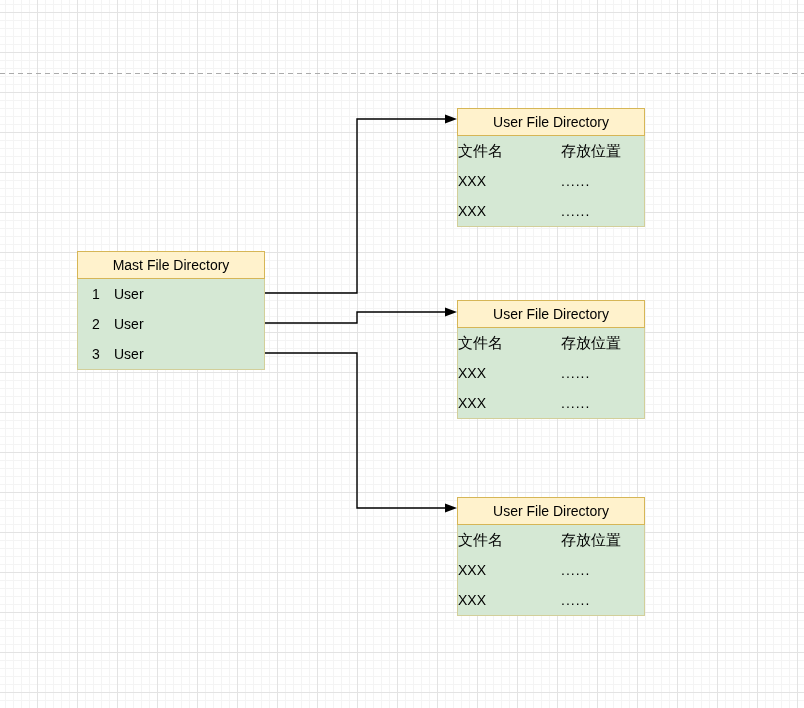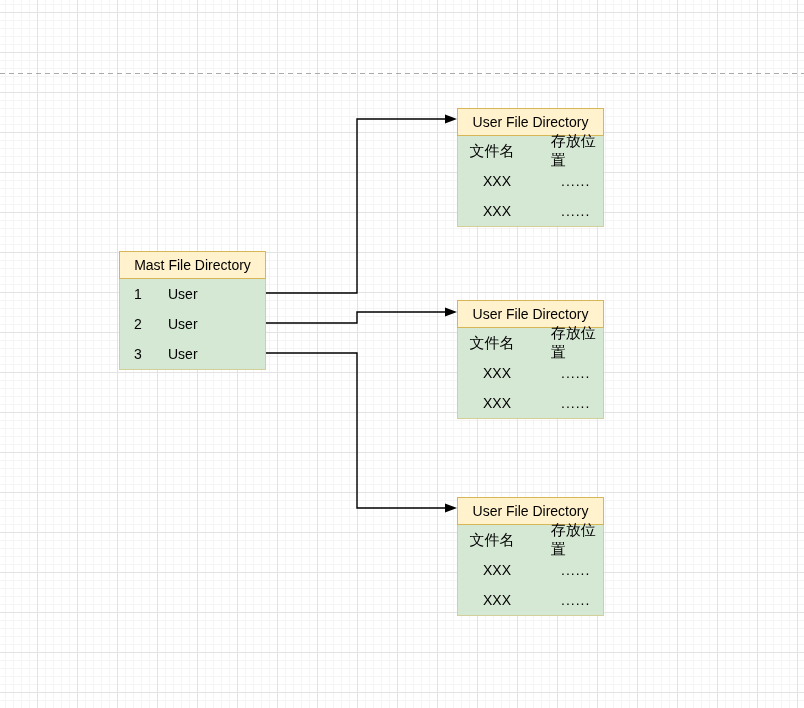--- a/index.html
+++ b/index.html
@@ -22,21 +22,21 @@
       linear-gradient(to bottom, var(--grid-major, #e3e3e3) 1px, transparent 1px),
       linear-gradient(to right,  var(--grid-minor, #f4f4f4) 1px, transparent 1px),
       linear-gradient(to bottom, var(--grid-minor, #f4f4f4) 1px, transparent 1px);
     background-size: 40px 40px, 40px 40px, 8px 8px, 8px 8px;
     background-position: 37px 0, 0 12px, 5px 0, 0 4px;
     font-family: "Liberation Sans", "DejaVu Sans", sans-serif;
     color: var(--text, #000000);
   }
   .tbl {
     position: absolute;
-    width: 147px;
+    width: 188px;
   }
   .tbl-header {
     box-sizing: border-box;
     height: 28px;
     display: flex;
     align-items: center;
     justify-content: center;
     font-size: 14px;
     background: var(--header-fill, #fff2cc);
     border: 1px solid var(--header-border, #d6b656);
@@ -46,27 +46,27 @@
     background: var(--body-fill, #d5e8d4);
     border: 1px solid var(--body-border, #d2cf9a);
     border-top: none;
   }
   .row {
     height: 30px;
     display: flex;
     align-items: center;
     font-size: 14px;
   }
-  .uc1 { width: 78px; text-align: center; }
+  .uc1 { width: 78px; }
   .uc2 { margin-left: 25px; }
   .mc1 { width: 36px; text-align: center; }
-  .mc2 { margin-left: 12px; }
+  .mc2 { }
   .cjk { font-size: 15px; }
   .dots { letter-spacing: 1px; }
-  #mast { left: 77px;  top: 251px; padding-left: 42px; }
+  #mast { left: 77px;  top: 251px; }
   #ufd1 { left: 457px; top: 108px; }
   #ufd2 { left: 457px; top: 300px; }
   #ufd3 { left: 457px; top: 497px; }
   #connectors {
     position: absolute;
     left: 0;
     top: 0;
     pointer-events: none;
   }
 </style>

